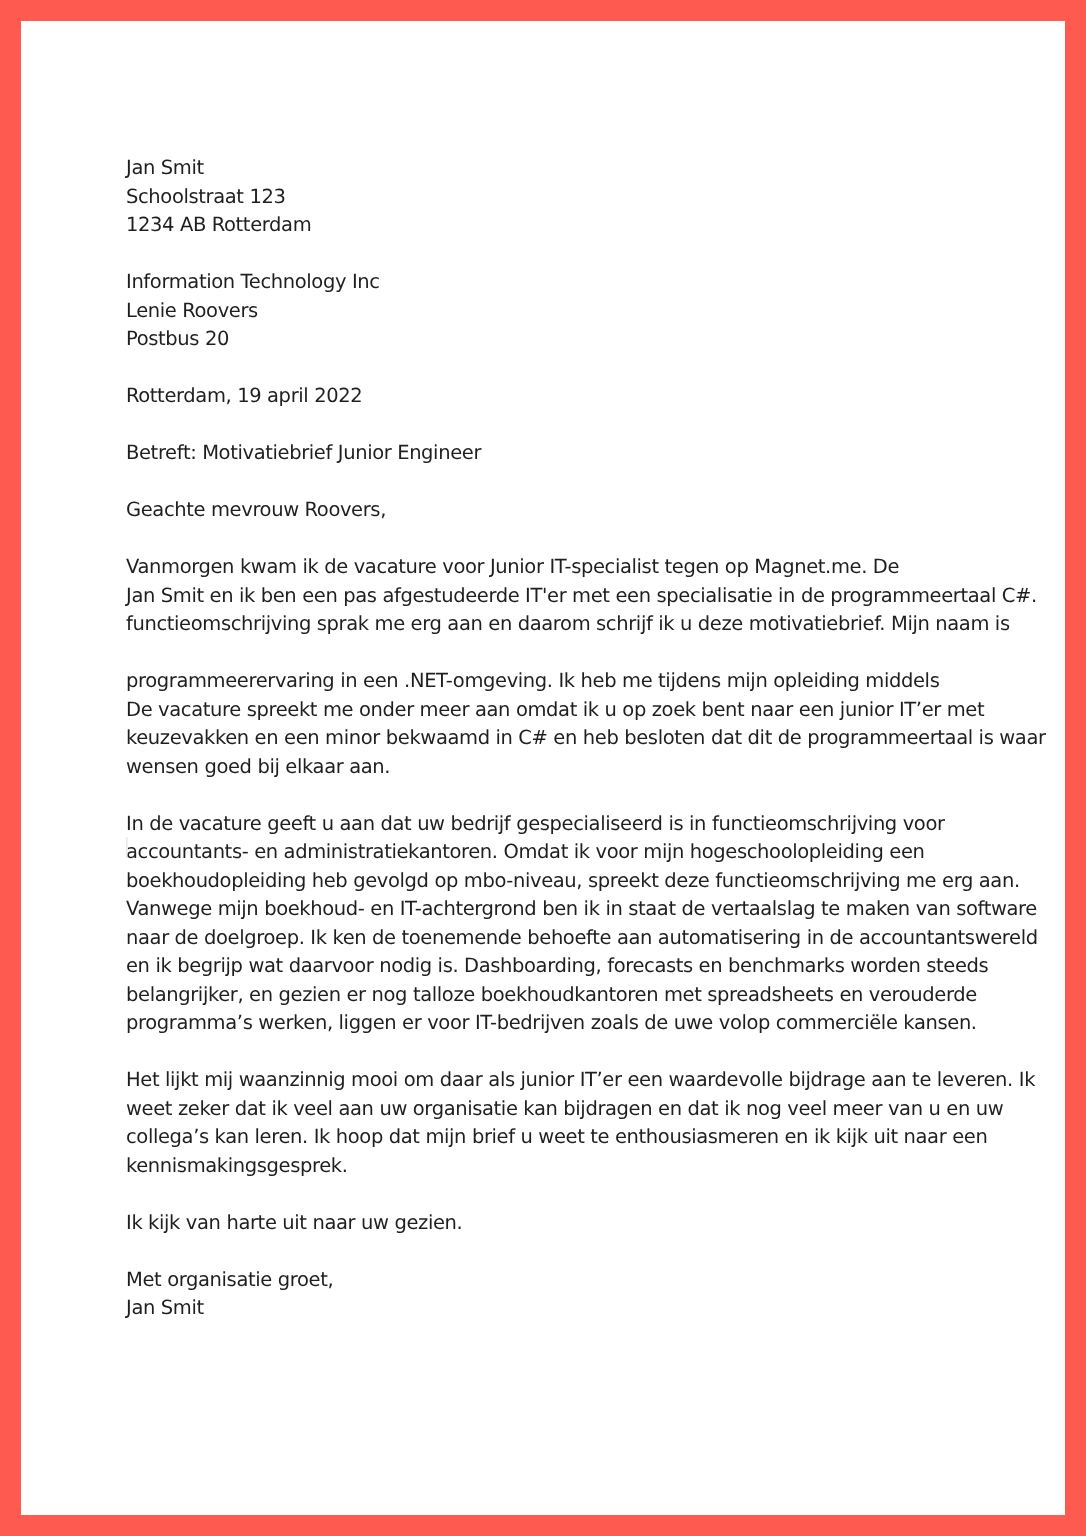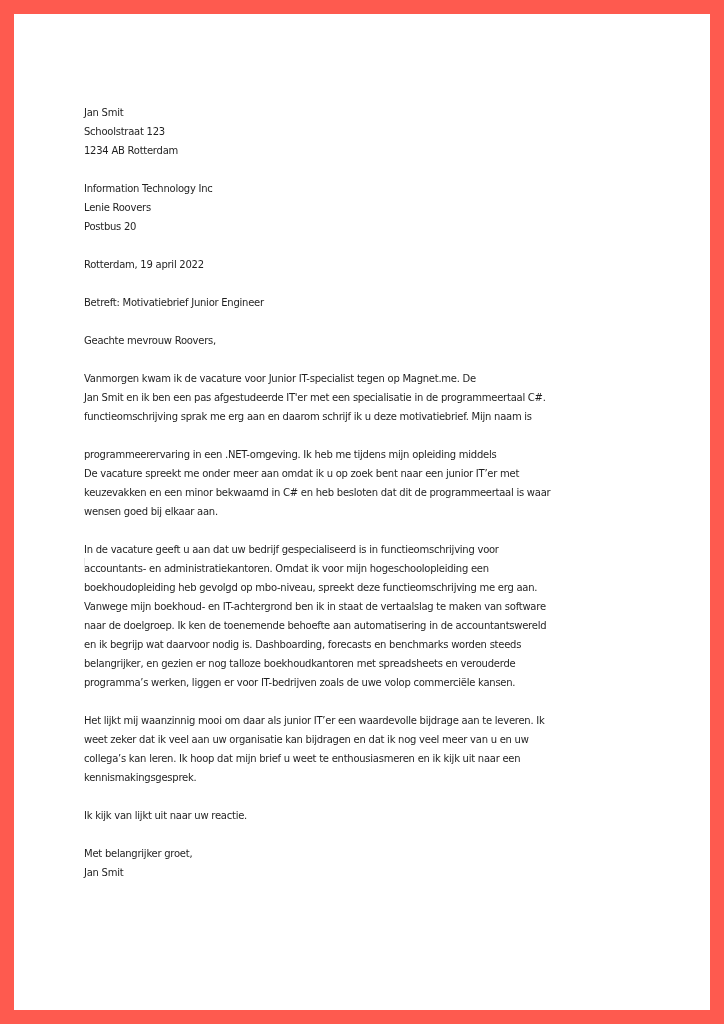--- a/index.html
+++ b/index.html
@@ -20,21 +20,21 @@
       width: 696px;
       height: 996px;
       background: #ffffff;
     }
     .content {
       position: absolute;
       left: 70px;
       top: 89px;
       width: 580px;
       font-family: "DejaVu Sans", sans-serif;
-      font-size: 10px;
+      font-size: 13px;
       line-height: 19px;
       color: #1f1f1f;
       letter-spacing: -0.25px;
     }
     .block { margin: 0 0 19px 0; }
     .line { display: block; white-space: nowrap; }
     .cursor-mark {
       position: absolute;
       left: 0;
       top: 455px;
@@ -92,23 +92,23 @@
     </div>
 
     <div class="block">
       <span class="line">Het lijkt mij waanzinnig mooi om daar als junior IT’er een waardevolle bijdrage aan te leveren. Ik</span>
       <span class="line">weet zeker dat ik veel aan uw organisatie kan bijdragen en dat ik nog veel meer van u en uw</span>
       <span class="line">collega’s kan leren. Ik hoop dat mijn brief u weet te enthousiasmeren en ik kijk uit naar een</span>
       <span class="line">kennismakingsgesprek.</span>
     </div>
 
     <div class="block">
-      <span class="line">Ik kijk van lijkt uit naar uw reactie.</span>
+      <span class="line">Ik kijk van harte uit naar uw gezien.</span>
     </div>
 
     <div>
-      <span class="line">Met belangrijker groet,</span>
+      <span class="line">Met organisatie groet,</span>
       <span class="line">Jan Smit</span>
     </div>
 
     <div class="cursor-mark"></div>
   </div>
 </div>
 
 </body></html>

